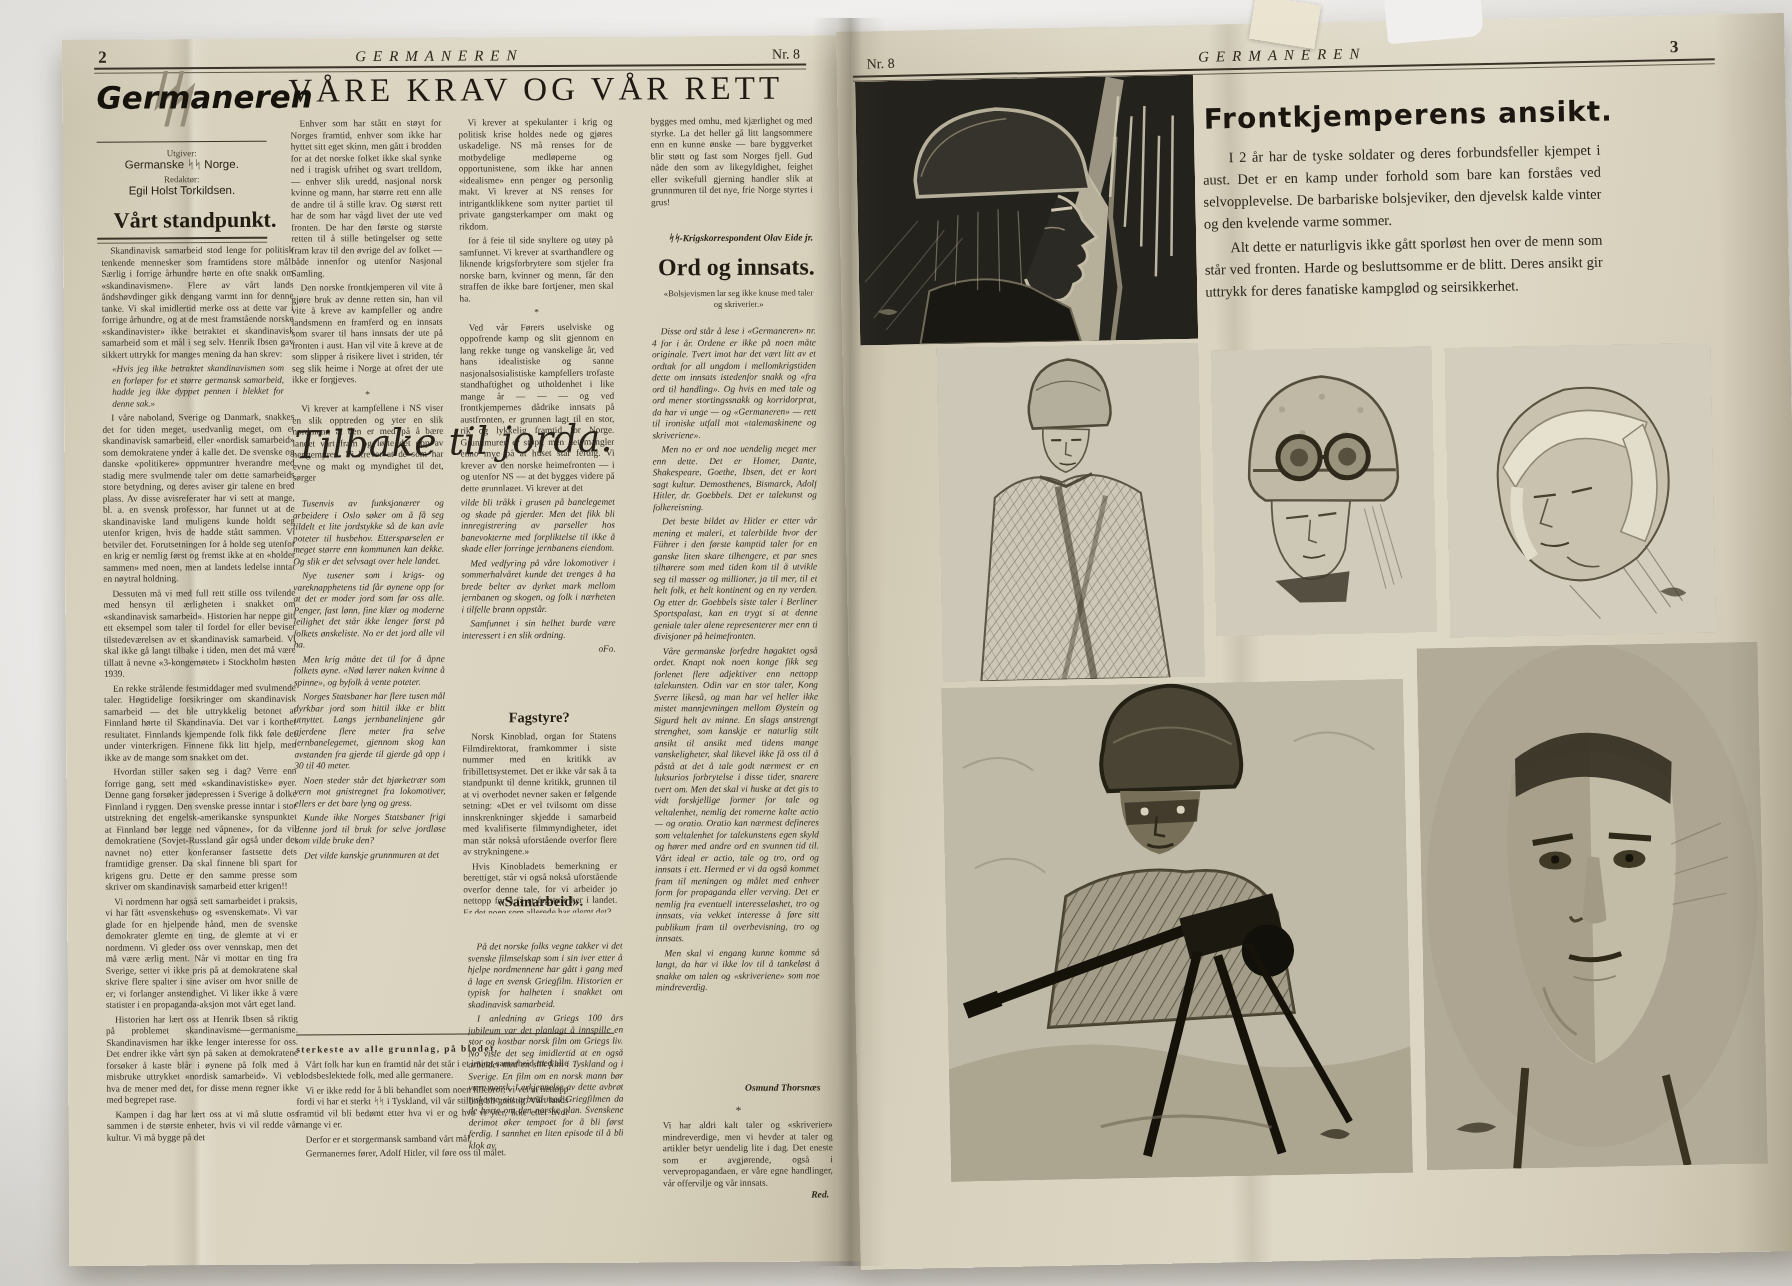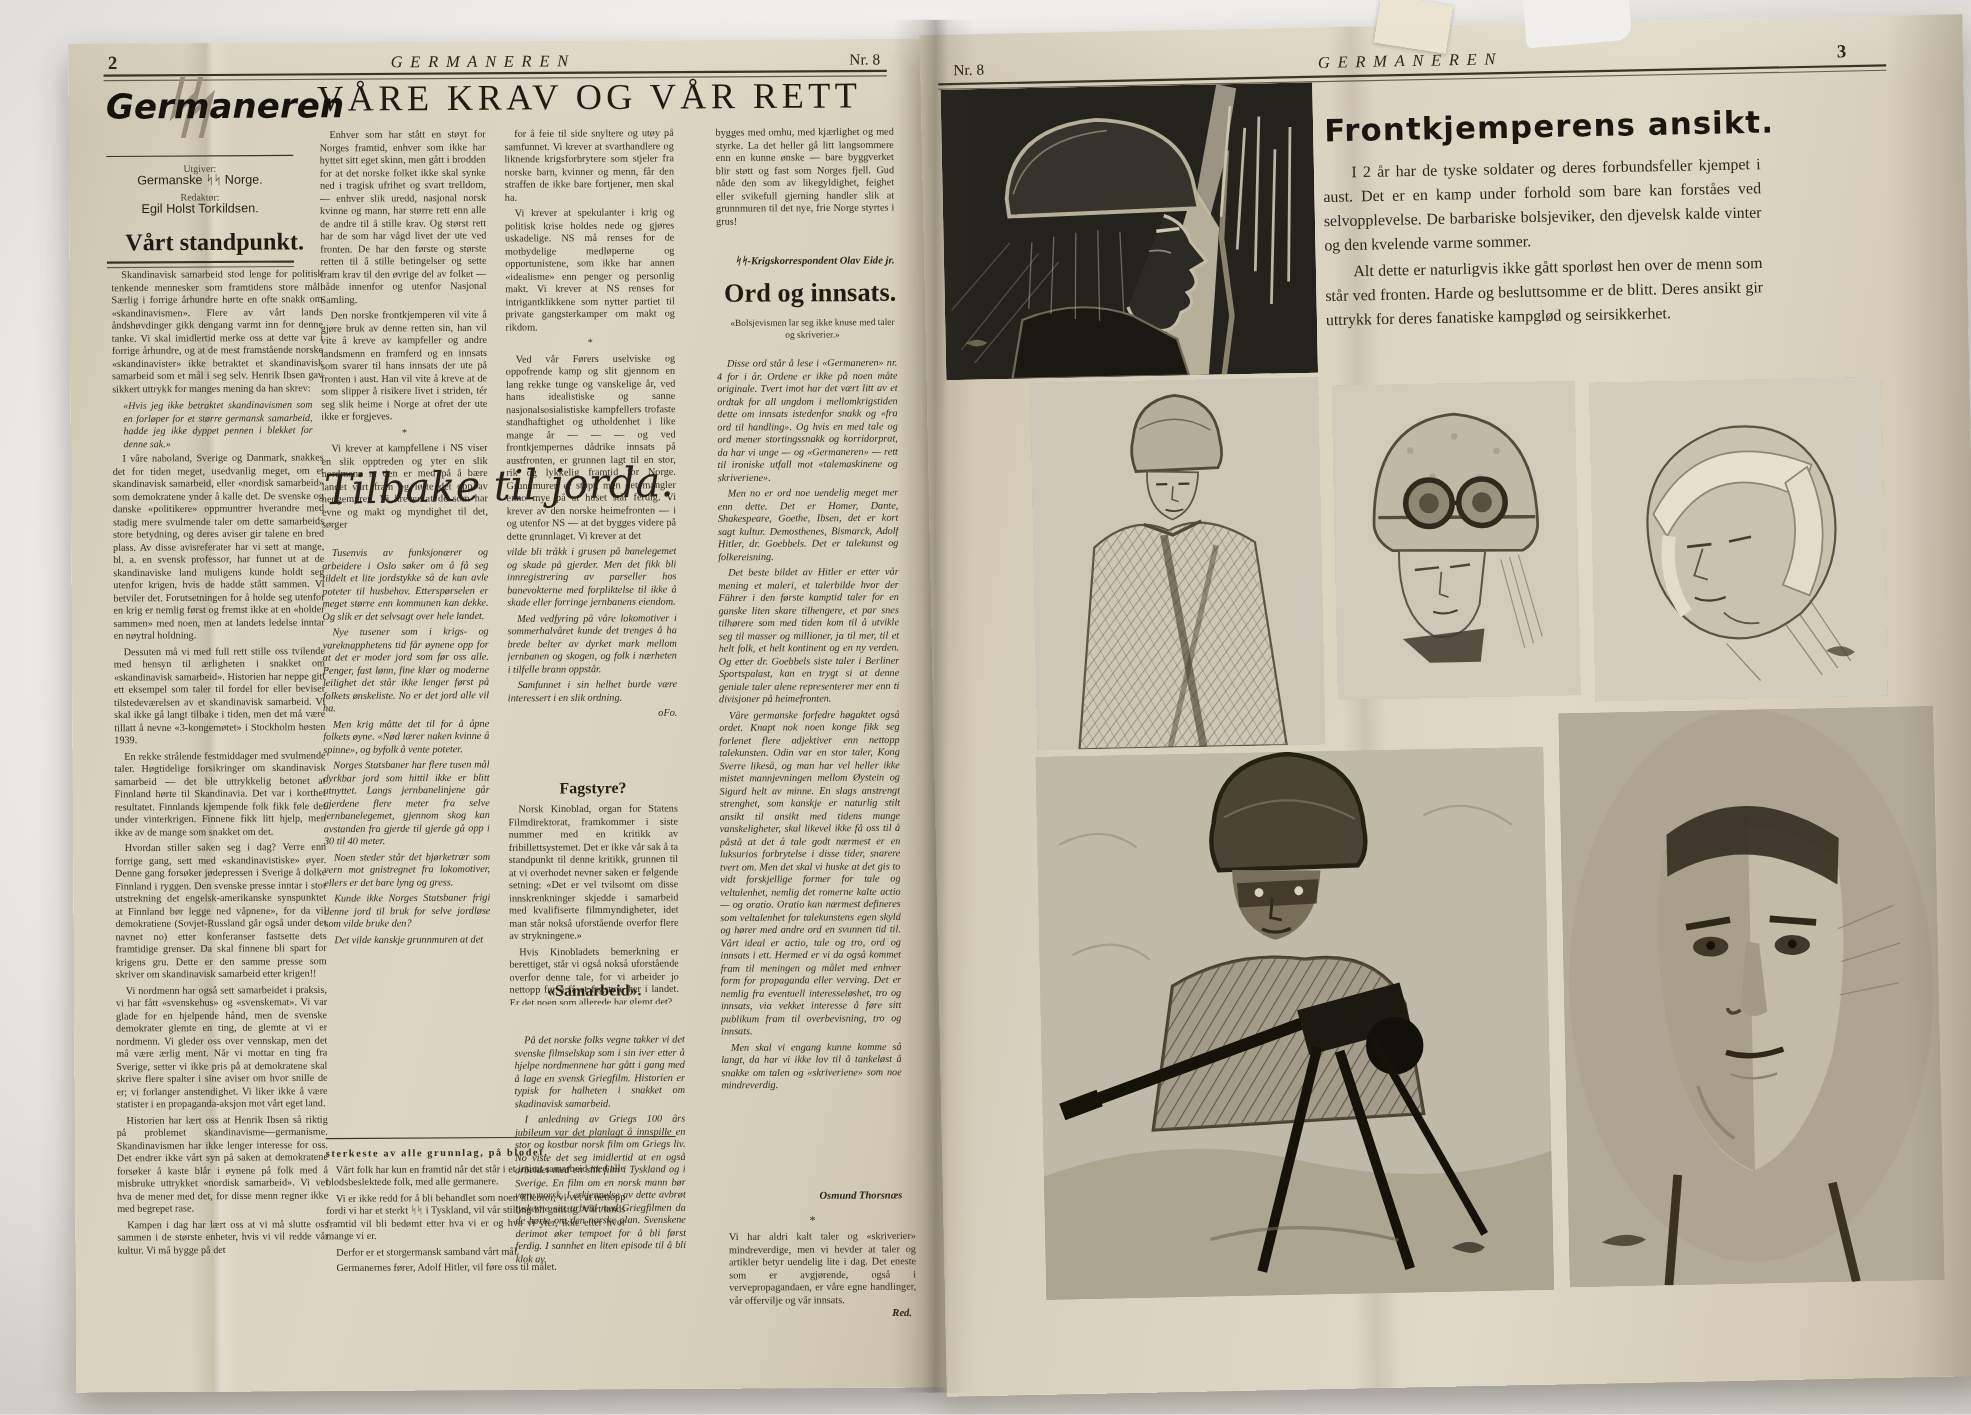--- a/index.html
+++ b/index.html
@@ -198,22 +198,22 @@
     </div>
 
     <div class="col col2top">
       <p>Enhver som har stått en støyt for Norges framtid, enhver som ikke har hyttet sitt eget skinn, men gått i brodden for at det norske folket ikke skal synke ned i tragisk ufrihet og svart trelldom, — enhver slik uredd, nasjonal norsk kvinne og mann, har større rett enn alle de andre til å stille krav. Og størst rett har de som har vågd livet der ute ved fronten. De har den første og største retten til å stille betingelser og sette fram krav til den øvrige del av folket — både innenfor og utenfor Nasjonal Samling.</p>
       <p>Den norske frontkjemperen vil vite å gjøre bruk av denne retten sin, han vil vite å kreve av kampfeller og andre landsmenn en framferd og en innsats som svarer til hans innsats der ute på fronten i aust. Han vil vite å kreve at de som slipper å risikere livet i striden, tér seg slik heime i Norge at ofret der ute ikke er forgjeves.</p>
       <p style="text-align:center;text-indent:0;">*</p>
       <p>Vi krever at kampfellene i NS viser en slik opptreden og yter en slik nordmenn at den er med på å bære landet vårt fram og løfte det opp av hengemyren. Vi krever at de som har evne og makt og myndighet til det, sørger</p>
     </div>
 
     <div class="col col3top">
+      <p>Vi krever at spekulanter i krig og politisk krise holdes nede og gjøres uskadelige. NS må renses for de motbydelige medløperne og opportunistene, som ikke har annen «idealisme» enn penger og personlig makt. Vi krever at NS renses for intrigantklikkene som nytter partiet til private gangsterkamper om makt og rikdom.</p>
       <p>for å feie til side snyltere og utøy på samfunnet. Vi krever at svarthandlere og liknende krigsforbrytere som stjeler fra norske barn, kvinner og menn, får den straffen de ikke bare fortjener, men skal ha.</p>
-      <p>Vi krever at spekulanter i krig og politisk krise holdes nede og gjøres uskadelige. NS må renses for de motbydelige medløperne og opportunistene, som ikke har annen «idealisme» enn penger og personlig makt. Vi krever at NS renses for intrigantklikkene som nytter partiet til private gangsterkamper om makt og rikdom.</p>
       <p style="text-align:center;text-indent:0;">*</p>
       <p>Ved vår Førers uselviske og oppofrende kamp og slit gjennom en lang rekke tunge og vanskelige år, ved hans idealistiske og sanne nasjonalsosialistiske kampfellers trofaste standhaftighet og utholdenhet i like mange år — — — og ved frontkjempernes dådrike innsats på austfronten, er grunnen lagt til en stor, rik og lykkelig framtid for Norge. Grunnmuren er støpt, men det mangler enno mye på at huset står ferdig. Vi krever av den norske heimefronten — i og utenfor NS — at det bygges videre på dette grunnlaget. Vi krever at det</p>
     </div>
 
     <div class="col col4top">
       <p class="noindent">bygges med omhu, med kjærlighet og med styrke. La det heller gå litt langsommere enn en kunne ønske — bare byggverket blir støtt og fast som Norges fjell. Gud nåde den som av likegyldighet, feighet eller svikefull gjerning handler slik at grunnmuren til det nye, frie Norge styrtes i grus!</p>
     </div>
     <div class="sig sig-eide">ᛋᛋ-Krigskorrespondent Olav Eide jr.</div>
 
     <div class="tilbake-title">Tilbake til jorda.</div>

